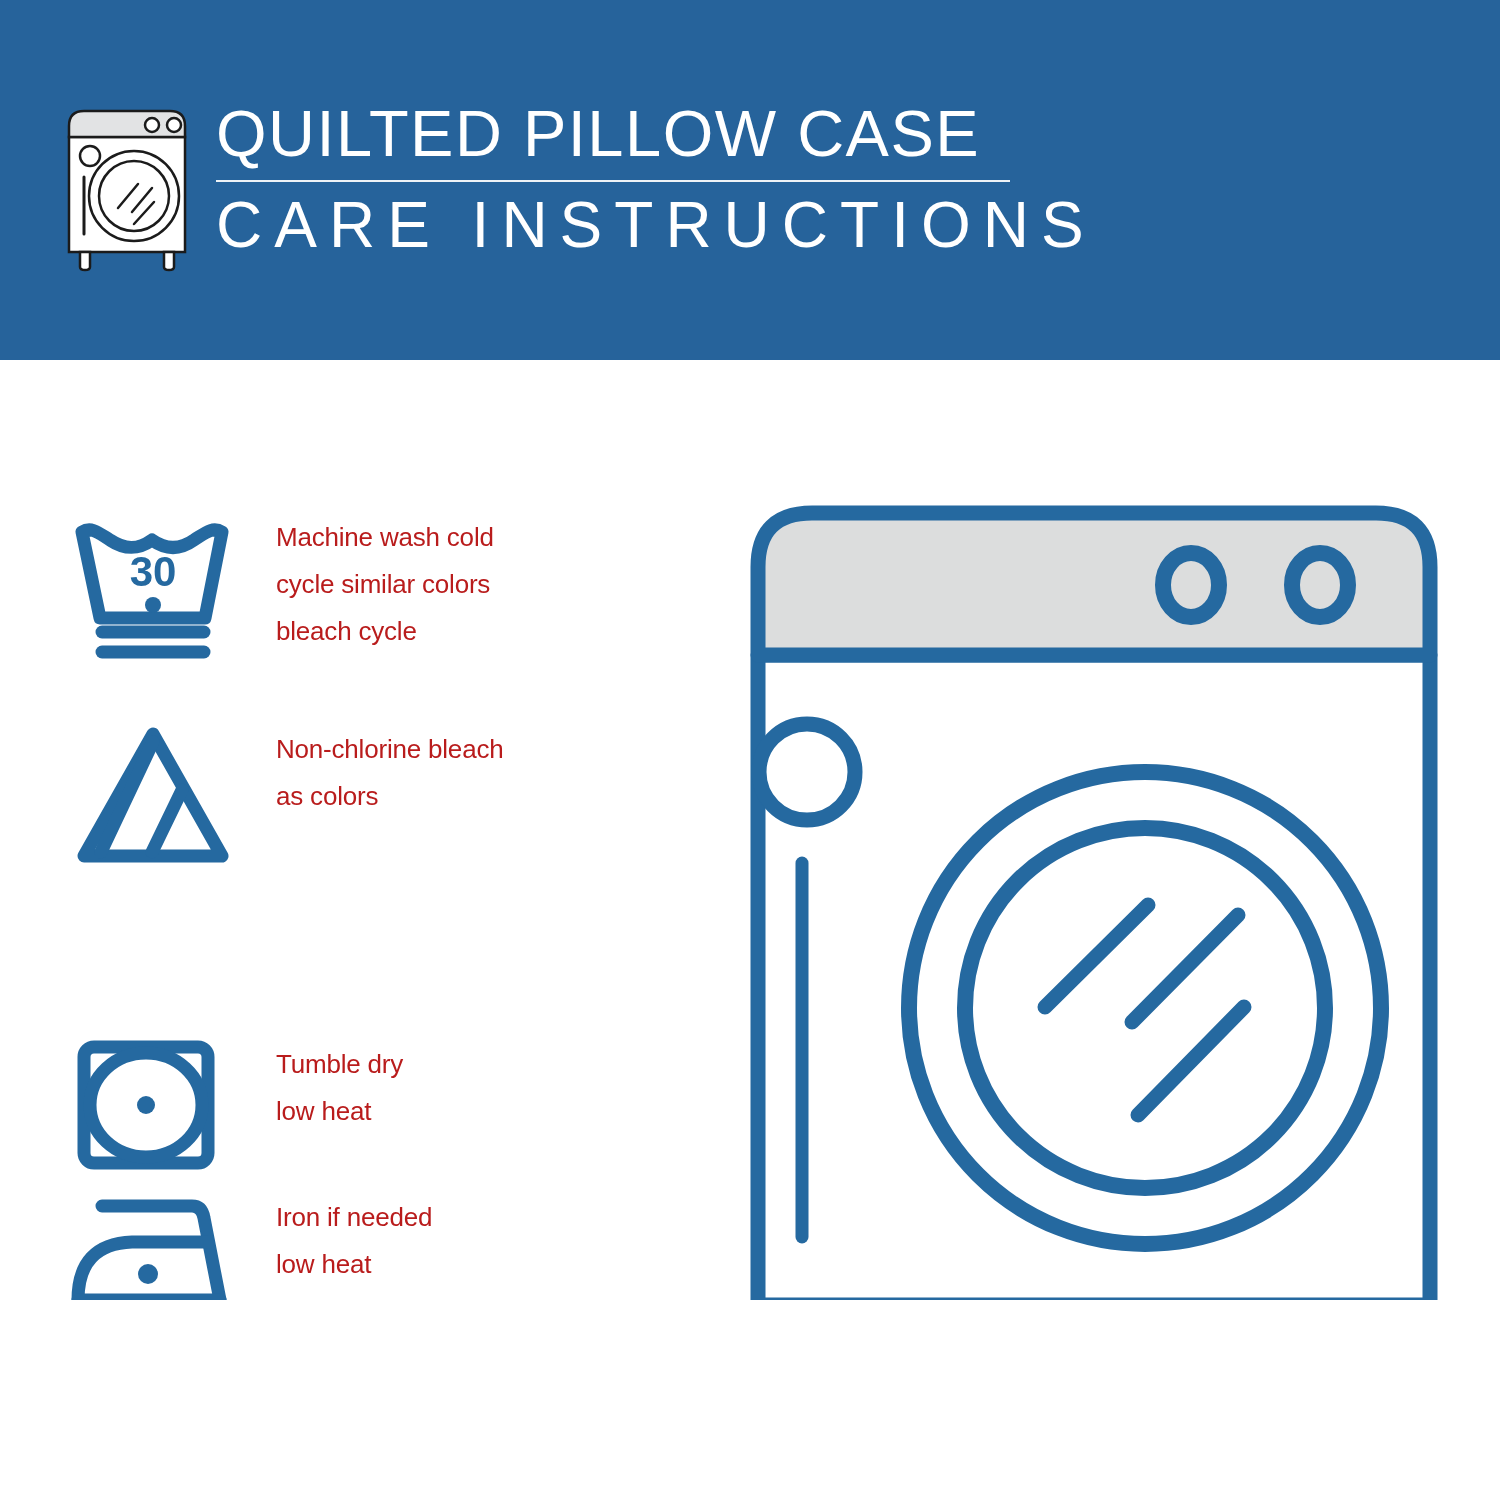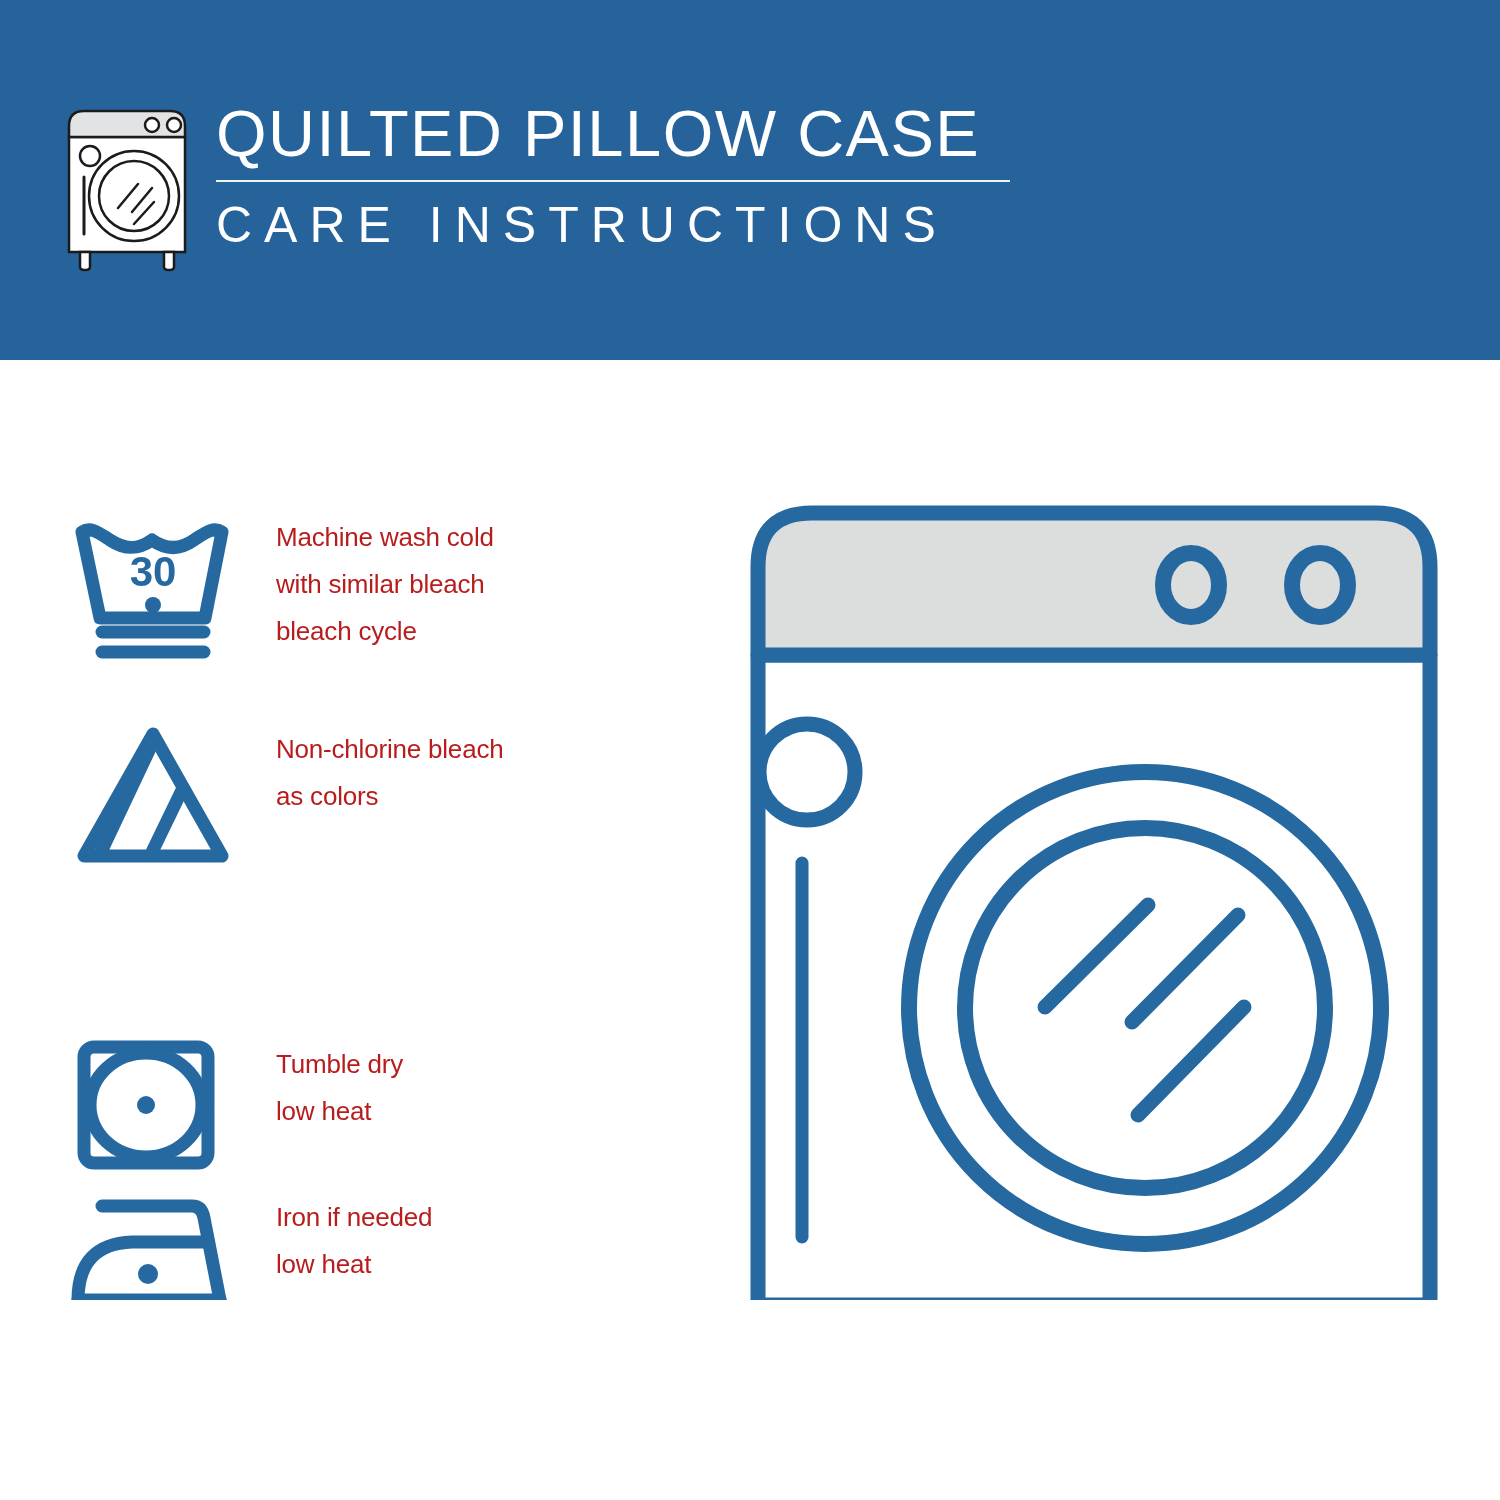--- a/index.html
+++ b/index.html
@@ -53,21 +53,21 @@
   #title-divider {
     margin-top: 8px;
     margin-bottom: 8px;
     width: 794px;
     height: 2px;
     background: #ffffff;
     opacity: 0.92;
   }
   #subtitle {
     color: #ffffff;
-    font-size: 50px;
+    font-size: 64px;
     line-height: 70px;
     font-weight: 400;
     letter-spacing: 12px;
     white-space: nowrap;
     font-family: "Liberation Sans", sans-serif;
   }
 
   
   #care-list {
     position: absolute;
@@ -176,21 +176,21 @@
             <line x1="32" y1="144" x2="134" y2="144"></line>
           </g>
 
           <text x="83" y="78" text-anchor="middle" font-family="Liberation Sans, sans-serif" font-size="42" font-weight="700" fill="#2569a0">30</text>
 
           <circle cx="83" cy="97" r="8" fill="#2569a0"></circle>
         </svg>
       </div>
       <div class="care-text">
         <span>Machine wash cold</span>
-        <span>with similar bleach</span>
+        <span>cycle similar colors</span>
         <span>bleach cycle</span>
       </div>
     </div>
 
     <div class="care-row" id="row-bleach">
       <div class="care-symbol">
         <svg viewBox="0 0 170 150" width="170" height="150" xmlns="http://www.w3.org/2000/svg">
           <g fill="none" stroke="#2569a0" stroke-width="13" stroke-linecap="round" stroke-linejoin="round">
 
             <path d="M83 14 L152 136 L14 136 Z"></path>

